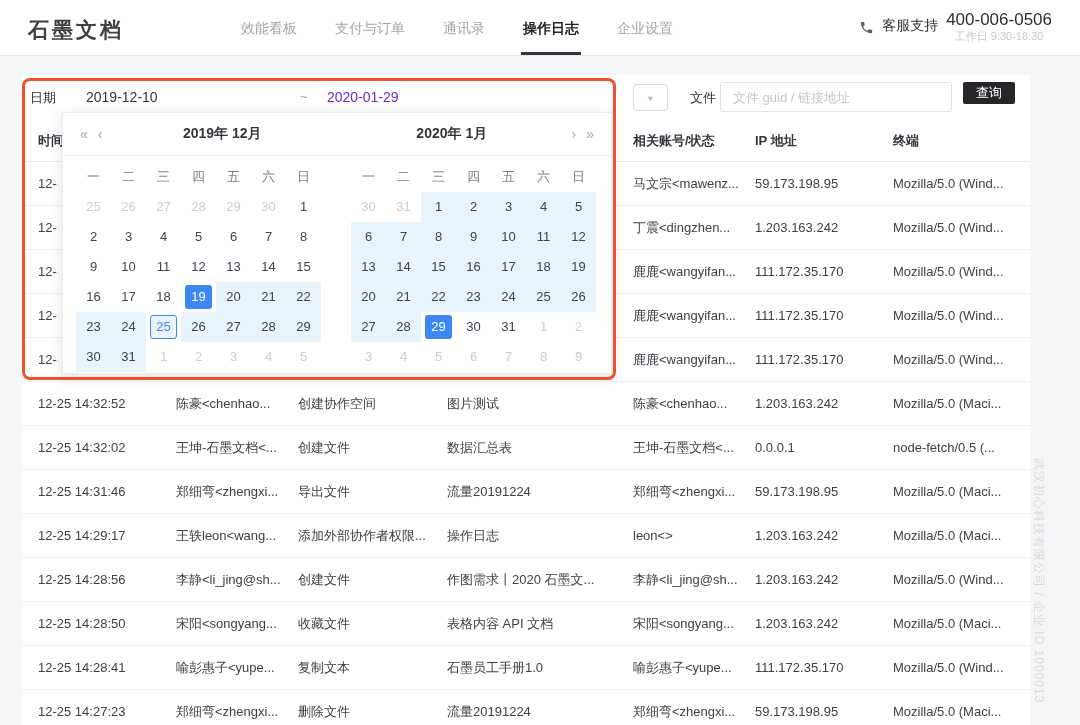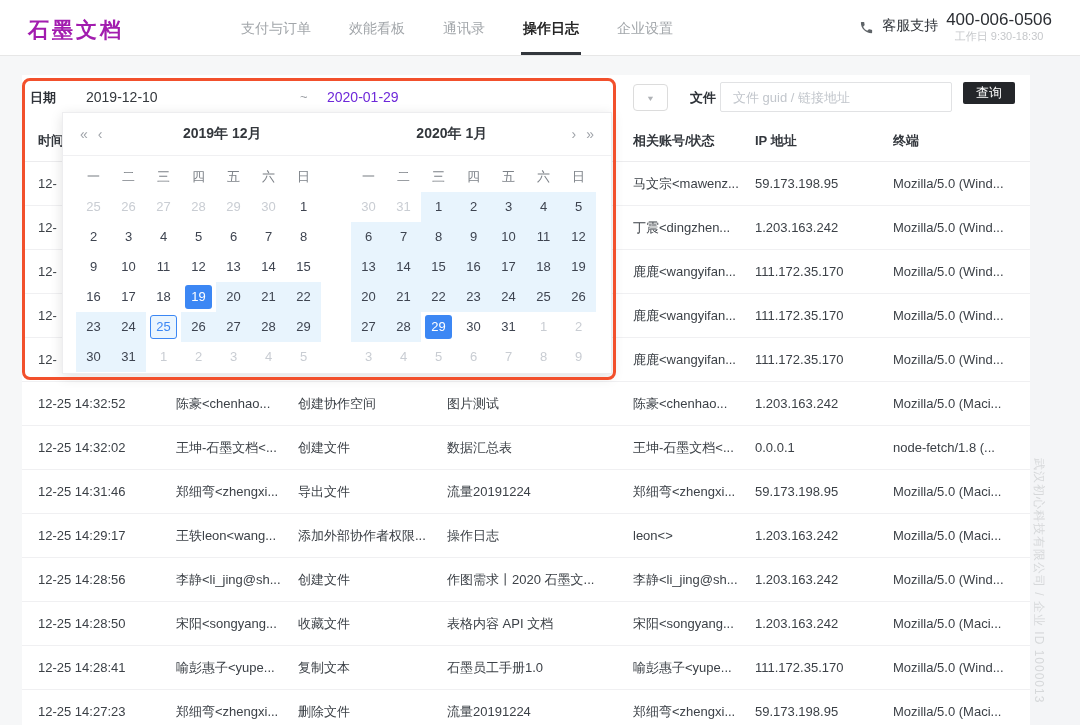--- a/index.html
+++ b/index.html
@@ -9,40 +9,40 @@
     background:#f6f7f8; color:#333; font-size:13px; position:relative;
   }
 
   
   .app-header{
     position:absolute; top:0; left:0; width:1080px; height:56px;
     background:#fff; border-bottom:1px solid #e7e7e7; z-index:40;
   }
   .logo{
     position:absolute; left:28px; top:16px; font-size:21px; font-weight:bold;
-    font-family:"Liberation Serif","DejaVu Serif",serif; color:#a21caf; letter-spacing:3px;
+    font-family:"Liberation Serif","DejaVu Serif",serif; color:#404040; letter-spacing:3px;
   }
   .nav{ position:absolute; left:241px; top:0; height:56px; display:flex; align-items:center; gap:38px; }
   .nav-item{ font-size:14px; color:#a2a6aa; cursor:pointer; position:relative; height:56px; line-height:56px; }
   .nav-item.active{ color:#262626; font-weight:bold; }
   .nav-item.active::after{
     content:""; position:absolute; left:-2px; right:-2px; bottom:1px; height:3px; background:#33373d;
   }
   .support{ position:absolute; right:28px; top:0; height:52px; display:flex; align-items:center; gap:8px; }
   .phone-icon{ width:15px; height:15px; fill:#5f6468; margin-top:2px; }
   .support-label{ font-size:14px; color:#30343a; }
   .support-contact{ display:flex; flex-direction:column; align-items:center; line-height:1.25; }
   .support-phone{ font-size:17px; color:#2b2e33; }
   .support-hours{ font-size:11px; color:#c6c8cb;text-align:right; }
 
   
   .card{ position:absolute; left:22px; top:75px; width:1008px; height:660px; background:#fff; }
 
   
-  .filter-label{ position:absolute; font-size:13px; color:#2e3238; font-weight:bold; }
+  .filter-label{ position:absolute; font-size:13px; color:#2e3238; font-weight:normal; }
   .lbl-date{ left:8px; top:14px; }
   .lbl-file{ left:668px; top:14px; }
   .date-range{ position:absolute; left:42px; top:7px; width:548px; height:30px; background:#fff; cursor:pointer; }
   .date-start{ position:absolute; left:22px; top:7px; font-size:14px; color:#33373c; }
   .date-sep{ position:absolute; left:236px; top:7px; font-size:13px; color:#9a9ea3; }
   .date-end{ position:absolute; left:263px; top:7px; font-size:14px; color:#6d28d9; }
   .range-preset{
     position:absolute; left:611px; top:9px; width:35px; height:27px;
     border:1px solid #dcdcdc; border-radius:4px; background:#fff; cursor:pointer;
     display:flex; align-items:center; justify-content:center;
@@ -105,22 +105,22 @@
     transform:rotate(90deg); transform-origin:0 0;
     color:#d6d8da; font-size:12px; letter-spacing:1px; white-space:nowrap; z-index:5;
   }
 </style>
 </head>
 <body>
 
 <div class="app-header">
   <div class="logo">石墨文档</div>
   <div class="nav">
+      <div class="nav-item">效能看板</div>
       <div class="nav-item">支付与订单</div>
-      <div class="nav-item">效能看板</div>
       <div class="nav-item">通讯录</div>
       <div class="nav-item active">操作日志</div>
       <div class="nav-item">企业设置</div>
     </div>
   <div class="support">
     <svg class="phone-icon" viewBox="0 0 24 24">
       <path d="M6.62 10.79c1.44 2.83 3.76 5.14 6.59 6.59l2.2-2.2c.27-.27.67-.36 1.02-.24 1.12.37 2.33.57 3.57.57.55 0 1 .45 1 1V20c0 .55-.45 1-1 1-9.39 0-17-7.61-17-17 0-.55.45-1 1-1h3.5c.55 0 1 .45 1 1 0 1.25.2 2.45.57 3.57.11.35.03.74-.25 1.02l-2.2 2.2z"></path>
     </svg>
     <span class="support-label">客服支持</span>
     <span class="support-contact">
@@ -210,21 +210,21 @@
           <div class="cell c5">1.203.163.242</div>
           <div class="cell c6">Mozilla/5.0 (Maci...</div>
         </div>
         <div class="trow">
           <div class="cell c0">12-25 14:32:02</div>
           <div class="cell c1">王坤-石墨文档&lt;...</div>
           <div class="cell c2">创建文件</div>
           <div class="cell c3">数据汇总表</div>
           <div class="cell c4">王坤-石墨文档&lt;...</div>
           <div class="cell c5">0.0.0.1</div>
-          <div class="cell c6">node-fetch/1.8 (...</div>
+          <div class="cell c6">node-fetch/0.5 (...</div>
         </div>
         <div class="trow">
           <div class="cell c0">12-25 14:31:46</div>
           <div class="cell c1">郑细弯&lt;zhengxi...</div>
           <div class="cell c2">导出文件</div>
           <div class="cell c3">流量20191224</div>
           <div class="cell c4">郑细弯&lt;zhengxi...</div>
           <div class="cell c5">59.173.198.95</div>
           <div class="cell c6">Mozilla/5.0 (Maci...</div>
         </div>

